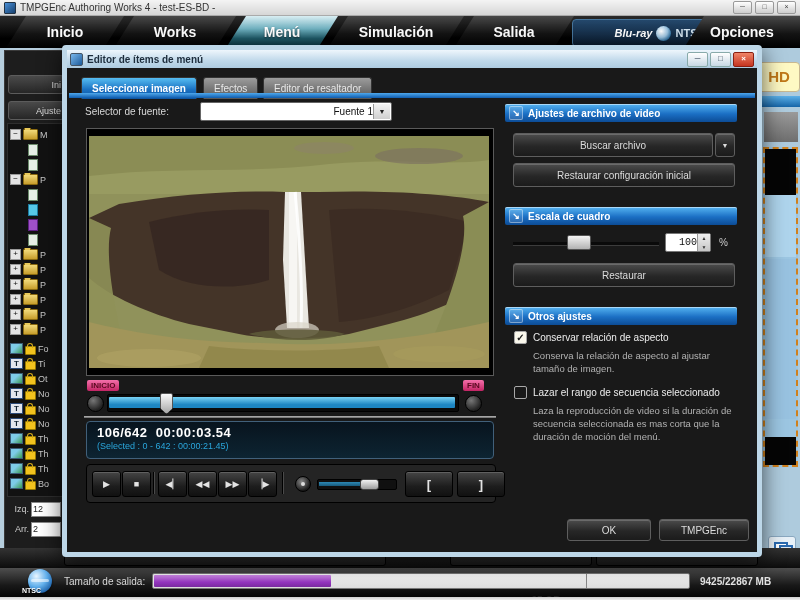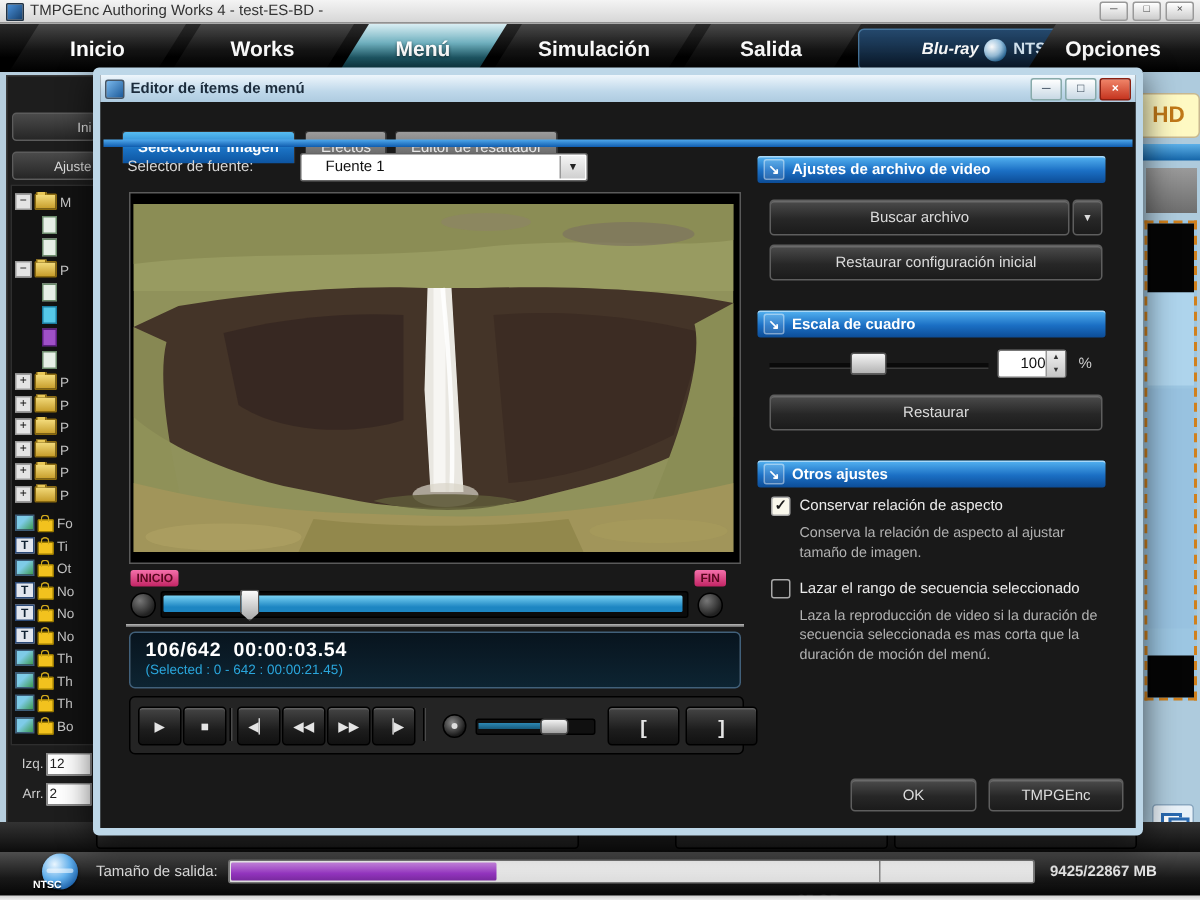--- a/index.html
+++ b/index.html
@@ -77,27 +77,27 @@
   .mb-text{position:absolute;left:700px;top:8px;color:#e6e6e6;font-size:10px;font-weight:bold;}
 
   
   .dialog{position:absolute;left:62px;top:45px;width:700px;height:512px;border:5px solid #bdd7e8;border-radius:4px;background:#1b1b1b;box-sizing:border-box;box-shadow:0 6px 22px rgba(0,0,0,.65);z-index:50;}
   .dlg-titlebar{position:absolute;left:0;top:0;width:690px;height:18px;background:linear-gradient(#eef6fc,#bfd8ea 60%,#aecbe0);display:flex;align-items:center;padding:0 3px;box-sizing:border-box;}
   .dlg-icon{width:11px;height:11px;background:linear-gradient(135deg,#7ab8ec,#1c5a9a);border:1px solid #456;border-radius:2px;margin-right:4px;}
   .dlg-title{font-size:10px;font-weight:bold;color:#1c2c3c;flex:1;}
   .dlg-btn{width:19px;height:13px;border:1px solid #8aa;border-radius:2px;background:linear-gradient(#fff,#c8d8e4);font-size:8px;line-height:12px;text-align:center;color:#345;margin-left:2px;}
   .dlg-btn.close{background:linear-gradient(#f08468,#c53520);border-color:#8a2012;color:#fff;font-weight:bold;}
   .dlg-main{position:absolute;left:0;top:18px;width:690px;height:484px;background:#191919;}
-  .dtab{position:absolute;top:19px;height:22px;border-radius:3px 3px 0 0;font-size:10px;display:flex;align-items:center;justify-content:center;padding:0 10px;color:#e8e8e8;background:linear-gradient(#9c9c9c,#565656);border:1px solid #333;border-bottom:none;box-sizing:border-box;}
+  .dtab{position:absolute;top:9px;height:22px;border-radius:3px 3px 0 0;font-size:10px;display:flex;align-items:center;justify-content:center;padding:0 10px;color:#e8e8e8;background:linear-gradient(#9c9c9c,#565656);border:1px solid #333;border-bottom:none;box-sizing:border-box;}
   .dtab.active{background:linear-gradient(#56bdf2,#1a71c2 55%,#0d54a0);color:#fff;font-weight:bold;}
   .blue-strip{position:absolute;left:2px;top:25px;width:686px;height:5px;background:linear-gradient(#4fa8ec,#0f5cae);}
 
   .flabel{position:absolute;color:#d8d8d8;font-size:10px;}
   .combo{position:absolute;left:133px;top:34px;width:192px;height:19px;background:#fff;border:1px solid #666;border-radius:2px;display:flex;align-items:center;box-sizing:border-box;}
-  .combo-val{flex:1;font-size:10px;color:#111;padding-left:16px;}
+  .combo-val{flex:1;font-size:10px;color:#111;padding-left:16px;text-align:right;}
   .combo-arr{width:16px;height:15px;margin-right:1px;background:linear-gradient(#f4f4f4,#cfcfcf);border-left:1px solid #999;font-size:7px;color:#222;text-align:center;line-height:15px;}
 
   .preview{position:absolute;left:19px;top:60px;width:408px;height:248px;background:#000;border:1px solid #5a5a5a;box-sizing:border-box;}
   .preview svg{position:absolute;left:2px;top:7px;width:400px;height:232px;}
 
   
   .tl-tag{position:absolute;top:312px;background:linear-gradient(#f470aa,#c22464);color:#58081e;font-size:8px;font-weight:bold;padding:1px 4px;border-radius:2px;}
   .tl-knob{position:absolute;top:327px;width:15px;height:15px;border-radius:50%;background:radial-gradient(circle at 35% 30%,#777,#222 70%);border:1px solid #000;}
   .tl-track{position:absolute;left:40px;top:326px;width:350px;height:16px;background:#0b0b0b;border:1px solid #000;border-radius:2px;}
   .tl-fill{position:absolute;left:1px;top:2px;width:346px;height:11px;background:linear-gradient(#79d2f4,#1d86c2 70%);border-radius:1px;}
@@ -119,21 +119,21 @@
   .vol-handle{position:absolute;left:42px;top:-1px;width:17px;height:9px;background:linear-gradient(#f2f2f2,#9e9e9e);border:1px solid #444;border-radius:3px;}
 
   
   .sec-header{position:absolute;left:438px;width:232px;height:18px;background:linear-gradient(#55b4f2,#1b6fc4 55%,#0c4c96);border-radius:2px;display:flex;align-items:center;color:#fff;font-size:10px;font-weight:bold;box-shadow:inset 0 1px 0 rgba(255,255,255,.5);}
   .sec-arrow{width:12px;height:12px;margin:0 5px 0 4px;font-size:9px;line-height:12px;text-align:center;color:#fff;background:rgba(255,255,255,.12);border:1px solid rgba(255,255,255,.4);border-radius:2px;}
   .dbtn{position:absolute;background:linear-gradient(#4c4c4c,#272727 55%,#1b1b1b);border:1px solid #5e5e5e;border-radius:3px;color:#dcdcdc;font-size:10px;display:flex;align-items:center;justify-content:center;box-sizing:border-box;box-shadow:inset 0 1px 0 #6a6a6a;}
   .split-arr{position:absolute;left:648px;top:65px;width:20px;height:24px;}
   .scale-track{position:absolute;left:446px;top:174px;width:146px;height:3px;background:#0a0a0a;border-bottom:1px solid #3c3c3c;}
   .scale-handle{position:absolute;left:500px;top:167px;width:22px;height:13px;background:linear-gradient(#f4f4f4,#b2b2b2);border:1px solid #555;border-radius:2px;}
   .spinbox{position:absolute;left:598px;top:165px;width:46px;height:19px;background:#fff;border:1px solid #777;border-radius:2px;display:flex;box-sizing:border-box;}
-  .spin-val{flex:1;border:none;outline:none;font-size:10px;text-align:right;padding-right:0;width:28px;color:#111;background:transparent;font-family:Liberation Sans, sans-serif;}
+  .spin-val{flex:1;border:none;outline:none;font-size:10px;text-align:right;padding-right:0;width:28px;color:#111;background:transparent;font-family:Liberation Mono, monospace;}
   .spin-arrows{width:12px;background:linear-gradient(#f0f0f0,#c6c6c6);border-left:1px solid #999;display:flex;flex-direction:column;}
   .spin-arrows span{flex:1;font-size:5px;line-height:8px;text-align:center;color:#333;}
   .pct{position:absolute;left:652px;top:169px;color:#ccc;font-size:10px;}
   .cb{position:absolute;width:13px;height:13px;border:1px solid #a8a8a8;border-radius:2px;box-sizing:border-box;font-size:10px;line-height:11px;text-align:center;}
   .cb.checked{background:#faf8ec;color:#1a1a1a;font-weight:bold;}
   .cb.unchecked{background:#181818;}
   .cb-label{position:absolute;color:#ececec;font-size:10px;}
   .cb-desc{position:absolute;color:#b2b2b2;font-size:9.5px;line-height:13px;width:200px;}
 
   .ok-row-btn{height:22px;top:451px;}

